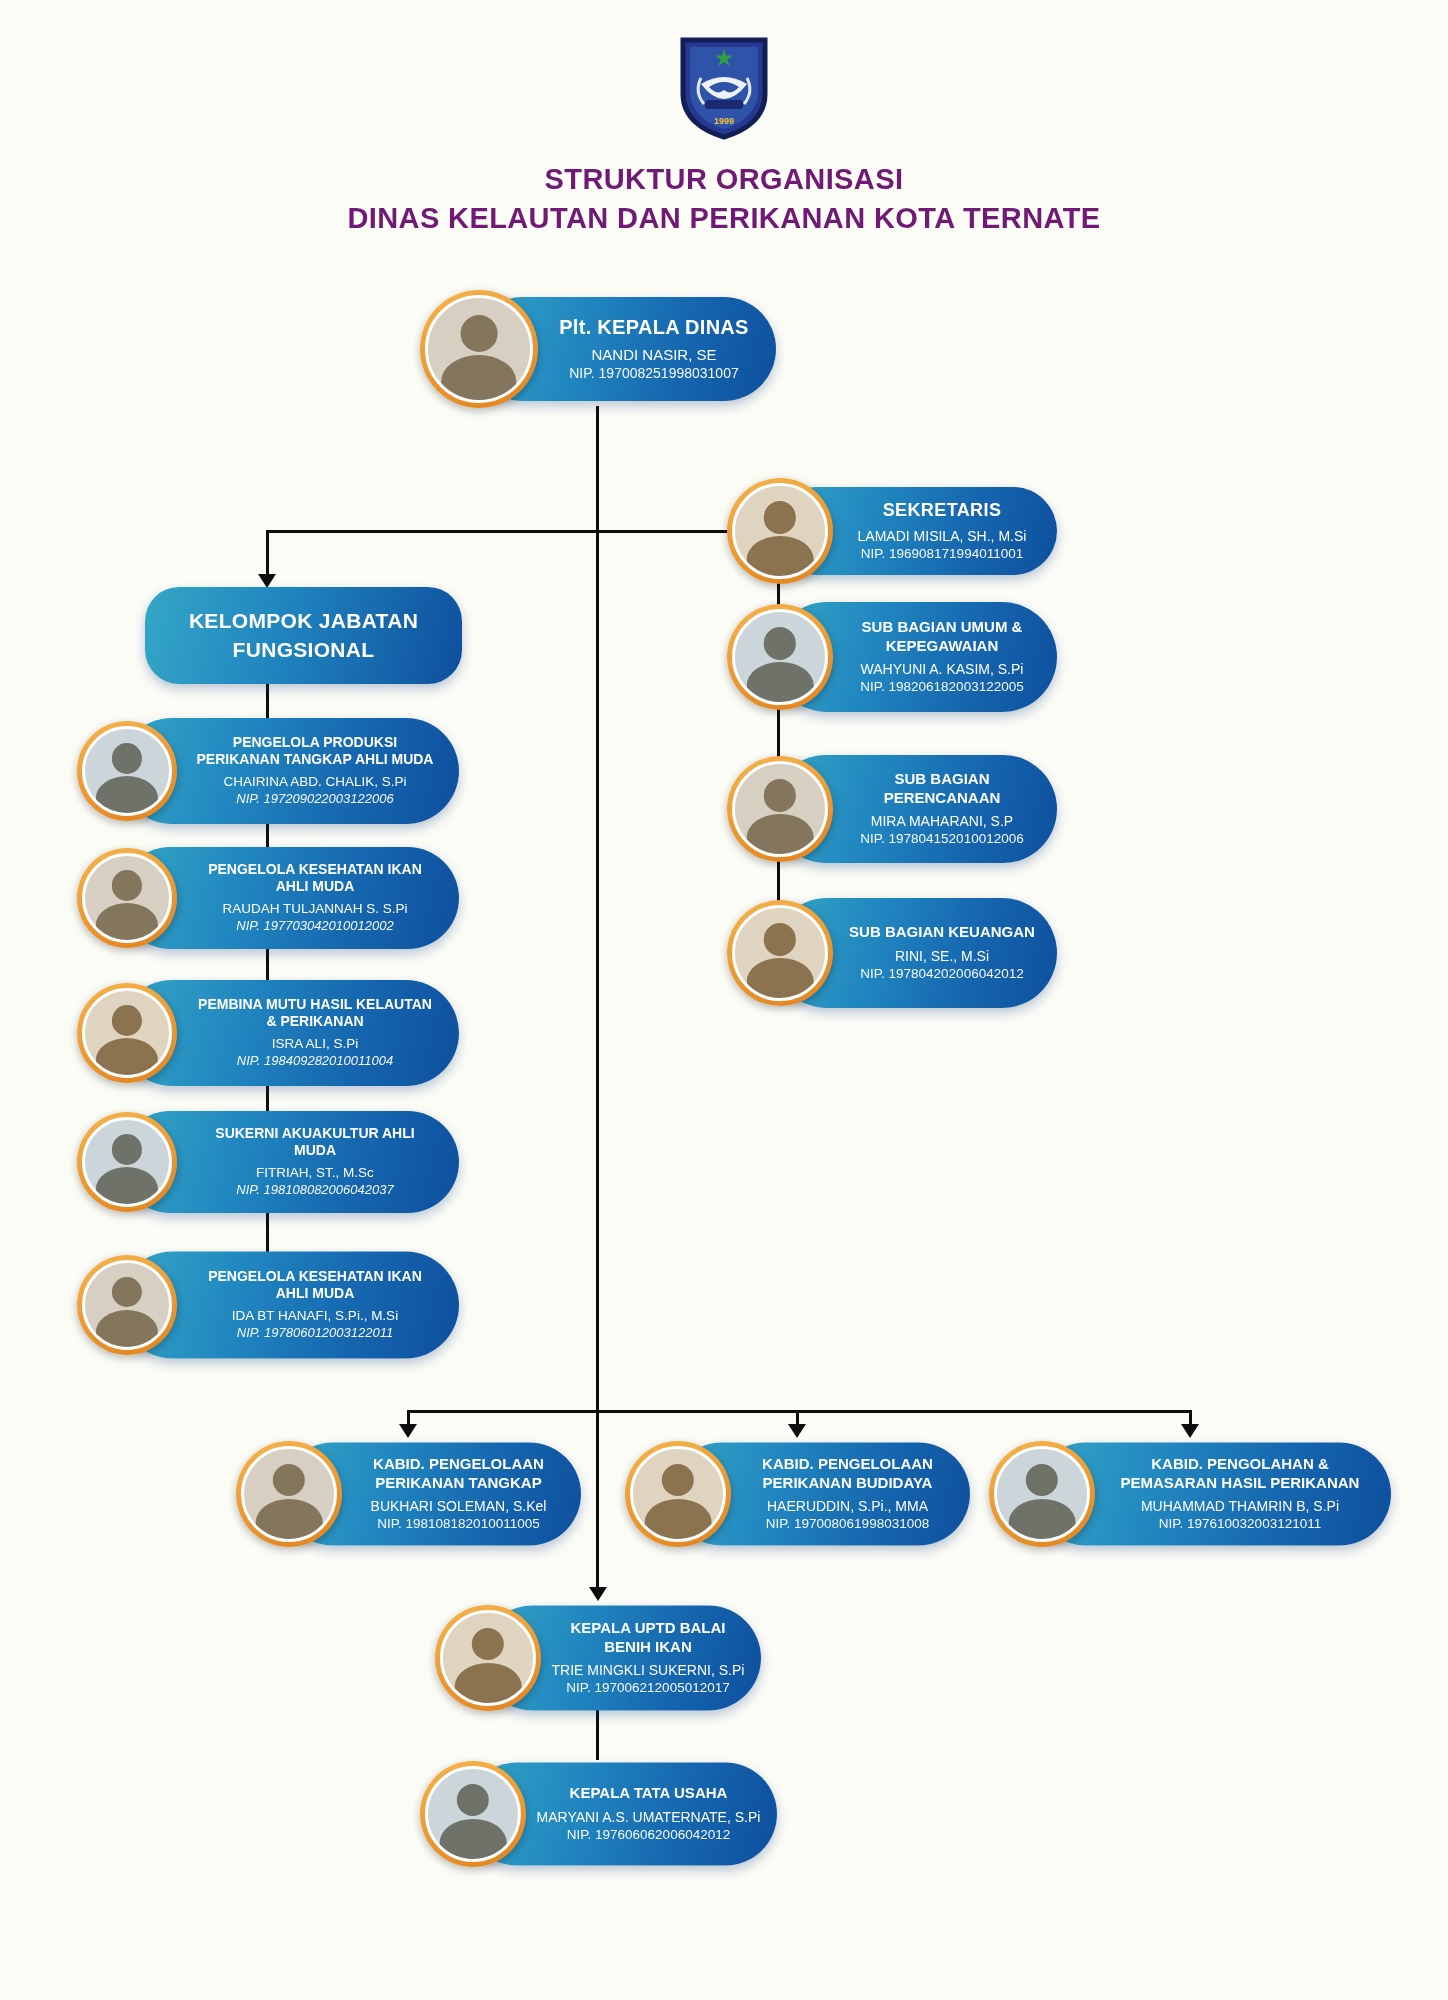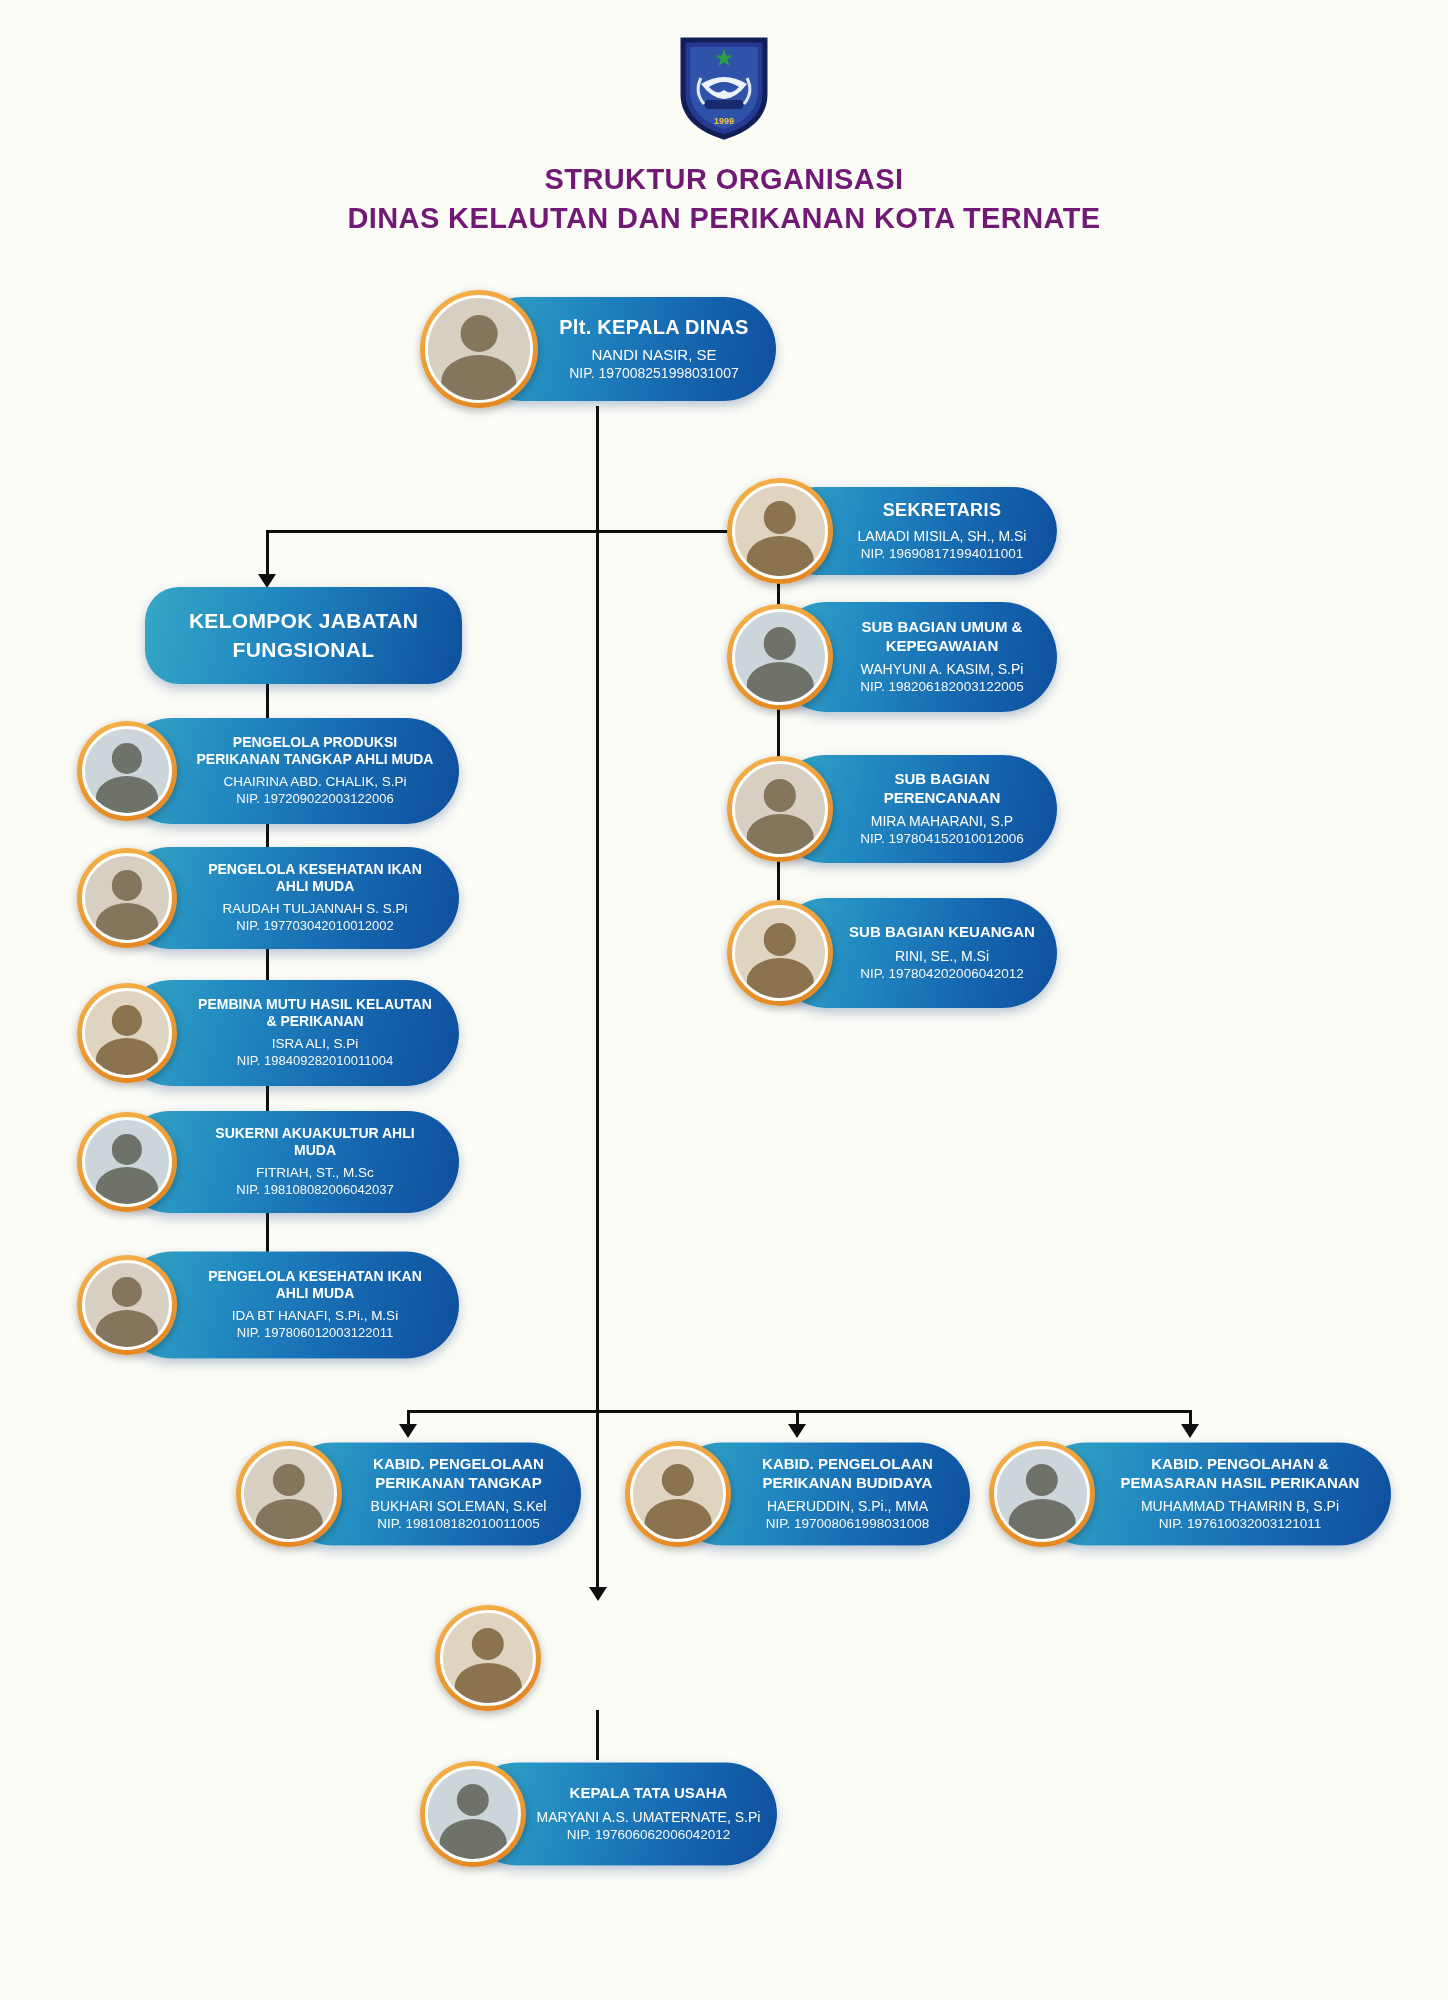--- a/index.html
+++ b/index.html
@@ -68,21 +68,21 @@
 
   
   .card-lg { --ph:118px; }
   .card-lg .c-title { font-size:20px; letter-spacing:.3px; }
   .card-lg .c-name  { font-size:15px; }
   .card-lg .c-nip   { font-size:14px; }
   .sekretaris .c-title { font-size:18px; letter-spacing:.4px; }
   .card-sm { --ph:100px; }
   .card-sm .c-title { font-size:14px; max-width:245px; margin-left:auto; margin-right:auto; margin-bottom:5px; }
   .card-sm .c-name  { font-size:13.5px; }
-  .card-sm .c-nip   { font-size:13px; }
+  .card-sm .c-nip   { font-size:13px;font-style:italic; }
 
   
   .group-box {
     position:absolute; z-index:2; border-radius:34px;
     background:linear-gradient(103deg,#35a7c6 0%, #2187c0 40%, #0e4f9e 100%);
     display:flex; flex-direction:column; align-items:center; justify-content:center;
     color:#ffffff; font-weight:700; font-size:21px; line-height:1.35; letter-spacing:.3px;
     box-shadow:0 5px 12px rgba(15,60,120,.28); text-align:center;
   }
 </style>
@@ -295,20 +295,27 @@
         <div class="c-name">MUHAMMAD THAMRIN B, S.Pi</div>
         <div class="c-nip">NIP. 197610032003121011</div>
       </div>
     </div>
     <div class="photo">
         <span class="img v2"></span>
       </div>
   </div>
 
   <div class="card card-md" style="left:435px;top:1600px;width:326px;height:115px;">
+    <div class="pill">
+      <div class="pill-text">
+        <div class="c-title">KEPALA UPTD BALAI BENIH IKAN</div>
+        <div class="c-name">TRIE MINGKLI SUKERNI, S.Pi</div>
+        <div class="c-nip">NIP. 197006212005012017</div>
+      </div>
+    </div>
     <div class="photo">
         <span class="img v3"></span>
       </div>
   </div>
 
   <div class="card card-md" style="left:420px;top:1757px;width:357px;height:113px;">
     <div class="pill">
       <div class="pill-text">
         <div class="c-title">KEPALA TATA USAHA</div>
         <div class="c-name">MARYANI A.S. UMATERNATE, S.Pi</div>

